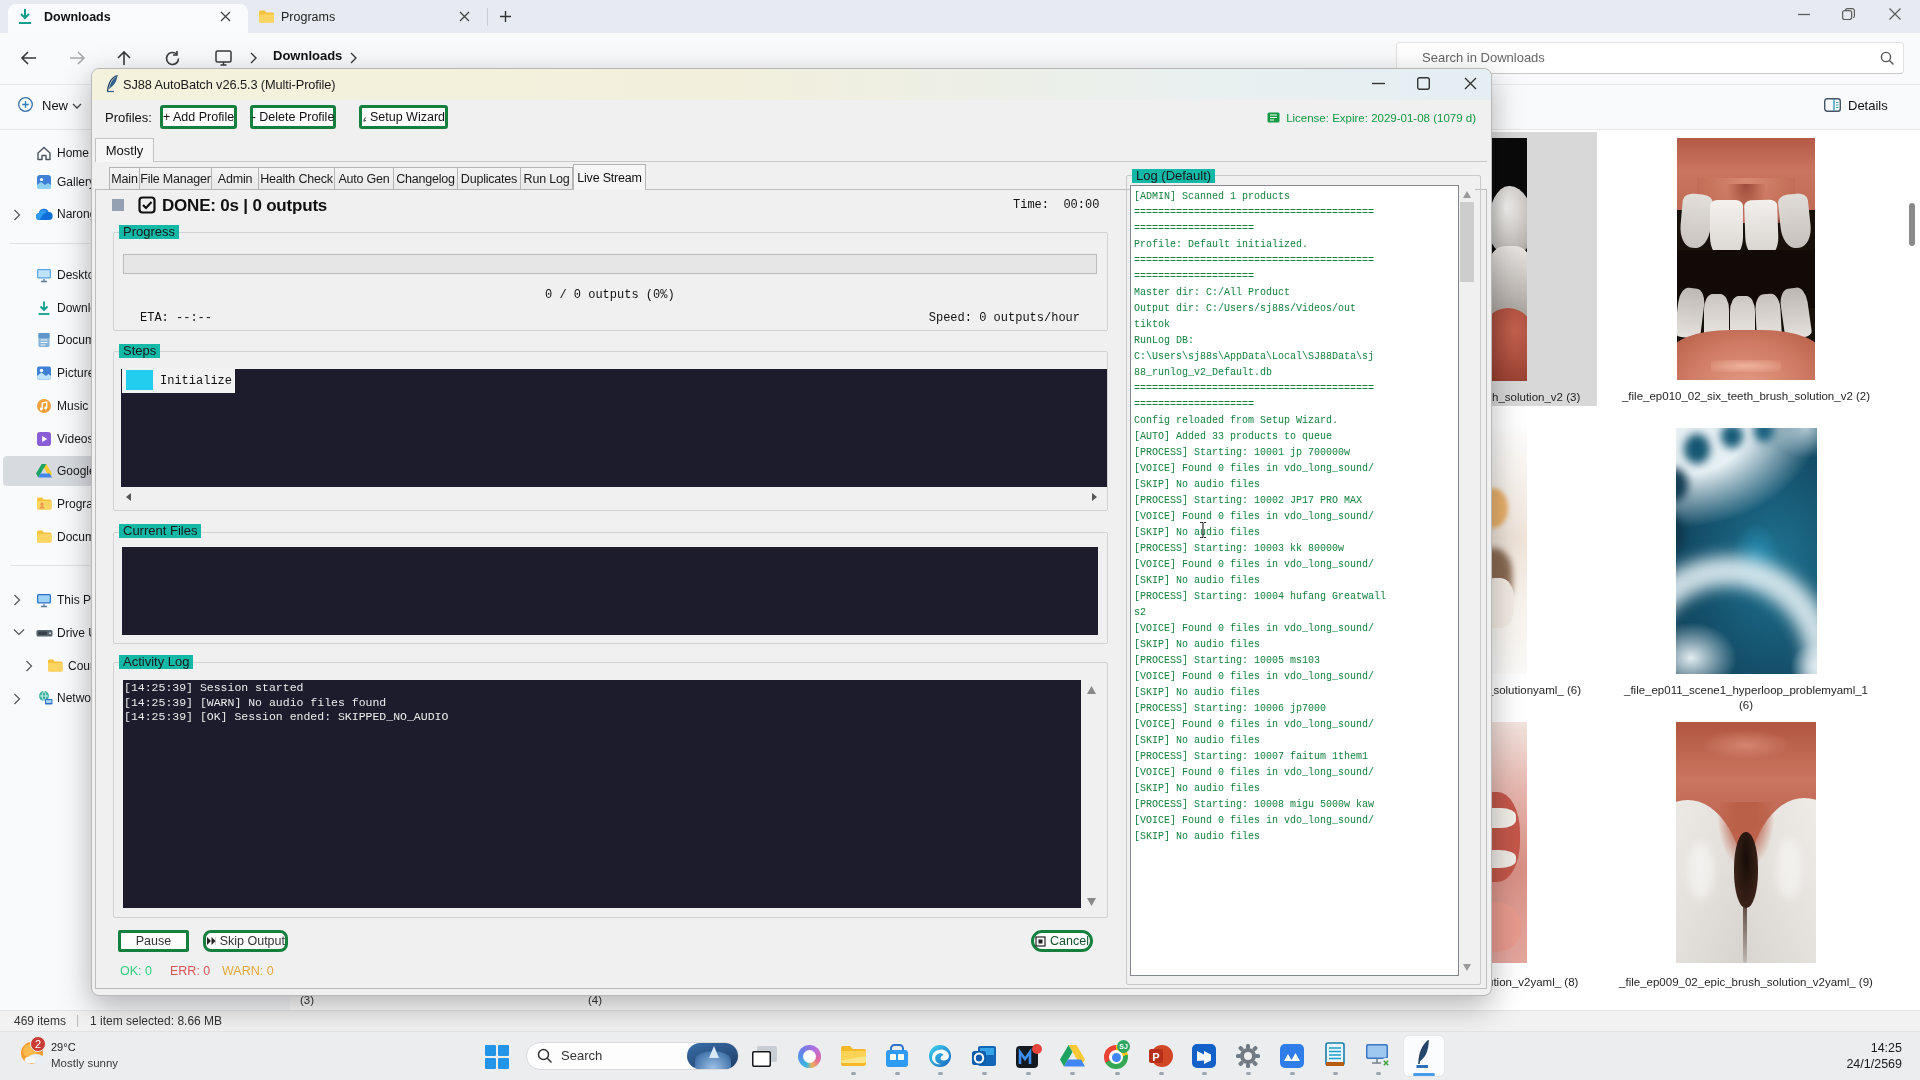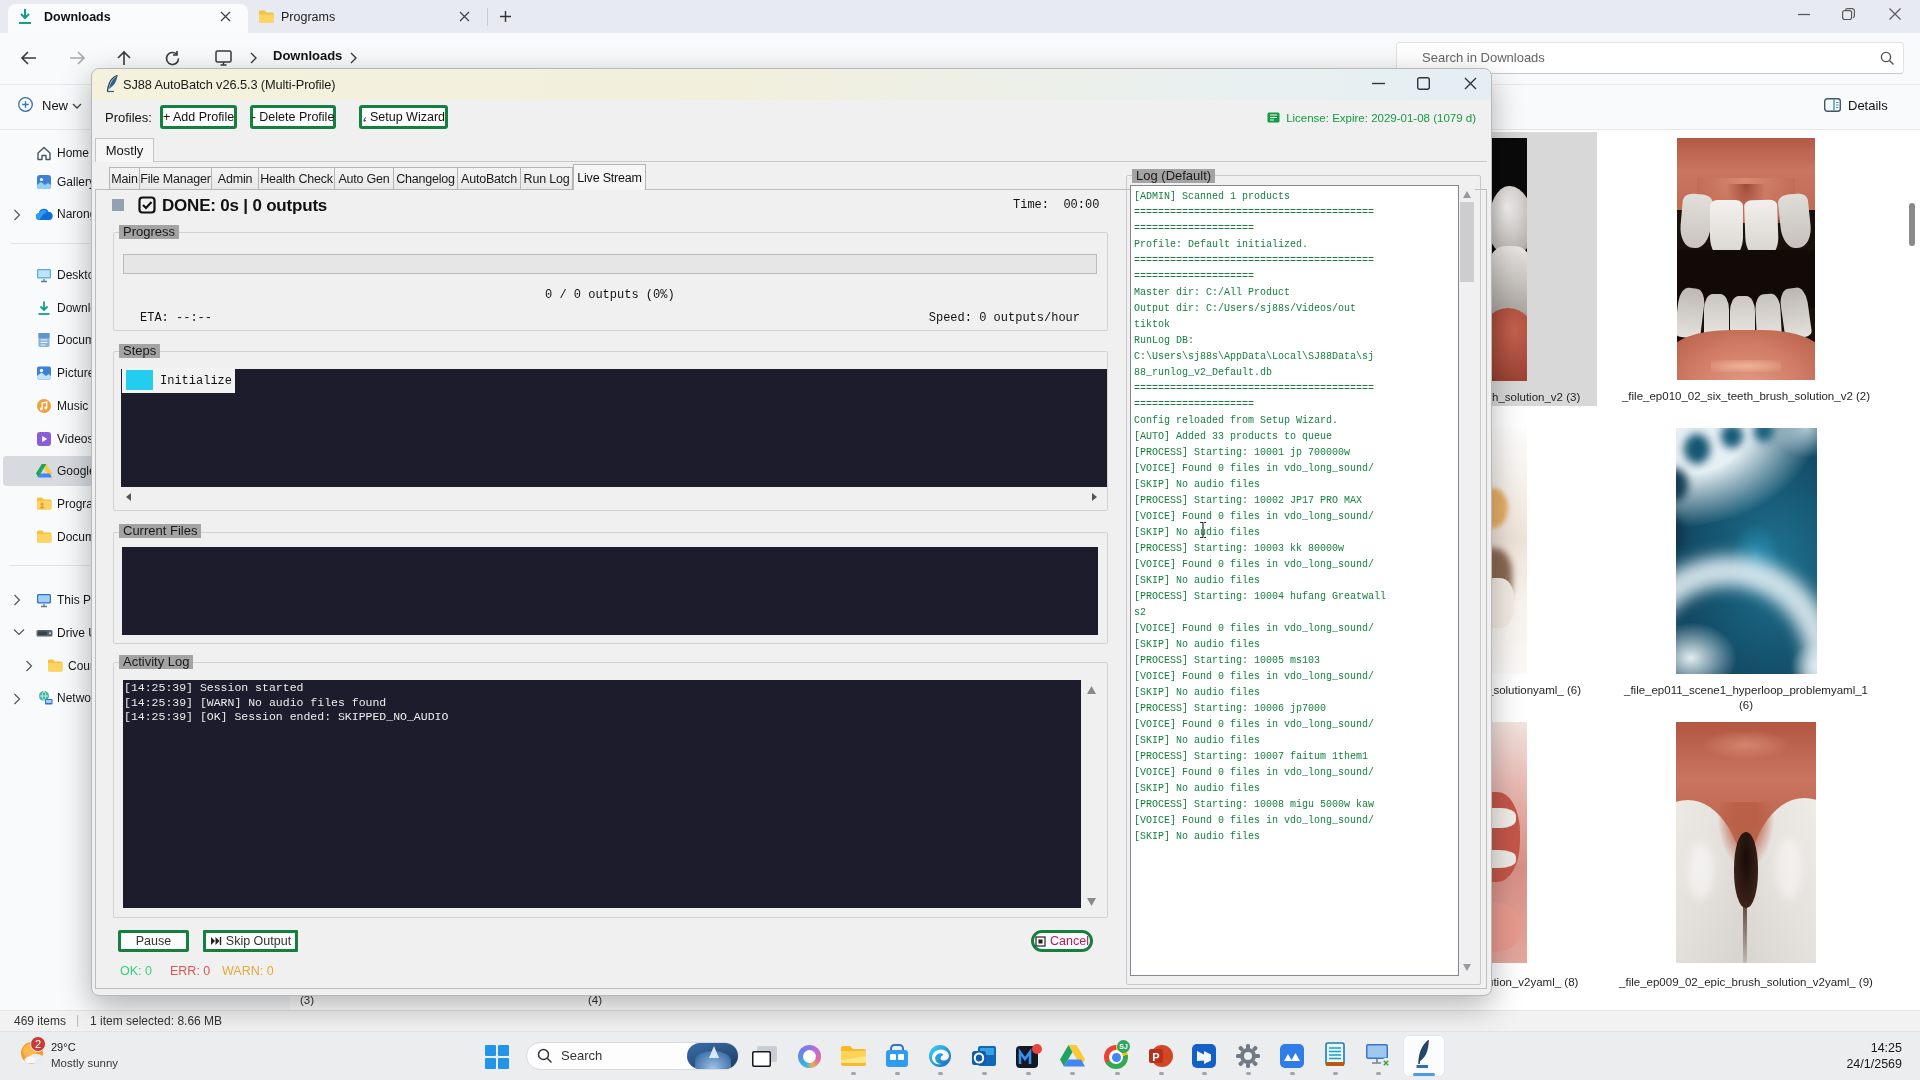--- a/index.html
+++ b/index.html
@@ -1,19 +1,19 @@
 <!DOCTYPE html>
 <html><head><meta charset="utf-8">
 <style>
 *{margin:0;padding:0;box-sizing:border-box}
 html,body{width:1920px;height:1080px;overflow:hidden;font-family:"Liberation Sans",sans-serif;background:#fff;position:relative}
 .abs{position:absolute}
 .mono{font-family:"Liberation Mono",monospace}
 .gb{position:absolute;border:1px solid #d2d2d2;border-radius:2px}
-.gbl{position:absolute;background:#a3a3a3;padding:0 4px;font-size:13px;color:#1a1a1a;line-height:14px}
+.gbl{position:absolute;background:#14b8a6;padding:0 4px;font-size:13px;color:#1a1a1a;line-height:14px}
 .btn{position:absolute;background:#fdfdfd;border:3px solid #15803d;border-radius:3px;font-size:12.5px;color:#111;display:flex;align-items:center;justify-content:center;white-space:nowrap}
 .dark{background:#1c1c2c}
 svg{display:block}
 </style></head>
 <body>
 
 <div class="abs" style="left:0;top:0;width:1920px;height:33px;background:#e7ebf1"></div>
 <div class="abs" style="left:0;top:33px;width:1920px;height:96px;background:#f8fafc"></div>
 
 <div class="abs" style="left:8px;top:4px;width:240px;height:29px;background:#fafbfd;border-radius:8px 8px 0 0"></div>
@@ -359,21 +359,21 @@
 <div class="abs" style="left:95px;top:161px;width:1392px;height:1px;background:#c9c9c9"></div>
 <div class="abs" style="left:95px;top:138px;width:59px;height:24px;background:#f6f6f6;border:1px solid #c3c3c3;border-bottom:none;font-size:13px;color:#111;display:flex;align-items:center;justify-content:center">Mostly</div>
 
 <div class="abs" style="left:95px;top:189px;width:1392px;height:800px;border:1px solid #bdbdbd;background:#f0f0f0"></div>
 <div class="ntab" style="left:109px;width:31px;border-left:1px solid #b5b5b5">Main</div>
 <div class="ntab" style="left:140px;width:72px">File Manager</div>
 <div class="ntab" style="left:212px;width:47px">Admin</div>
 <div class="ntab" style="left:259px;width:76px">Health Check</div>
 <div class="ntab" style="left:335px;width:59px">Auto Gen</div>
 <div class="ntab" style="left:394px;width:64px">Changelog</div>
-<div class="ntab" style="left:458px;width:63px">AutoBatch</div>
+<div class="ntab" style="left:458px;width:63px">Duplicates</div>
 <div class="ntab" style="left:521px;width:52px">Run Log</div>
 <div class="abs" style="left:573px;top:164px;width:73px;height:26px;background:#f6f6f6;border:1px solid #b5b5b5;border-bottom:none;font-size:12.5px;letter-spacing:-0.2px;white-space:nowrap;color:#111;display:flex;align-items:center;justify-content:center">Live Stream</div>
 </div>
 <div id="leftpane">
 
 <div class="abs" style="left:112px;top:199px;width:12px;height:12px;background:#93a1b3"></div>
 <svg class="abs" style="left:138px;top:196px" width="18" height="18">
       <rect x="1.5" y="1.5" width="15" height="15" rx="3" stroke="#111" stroke-width="2.2" fill="none"></rect>
       <path d="M5 9l3 3 5.5-6" stroke="#111" stroke-width="2.2" fill="none"></path>
     </svg>
@@ -411,25 +411,25 @@
 [14:25:39] [WARN] No audio files found
 [14:25:39] [OK] Session ended: SKIPPED_NO_AUDIO</div>
 <svg class="abs" style="left:1086px;top:685px" width="11" height="10">
       <path d="M5.5 1L10 9H1z" fill="#8a8a8a"></path>
     </svg>
 <svg class="abs" style="left:1086px;top:897px" width="11" height="10">
       <path d="M5.5 9L1 1h9z" fill="#8a8a8a"></path>
     </svg>
 
 <div class="btn" style="left:118px;top:930px;width:71px;height:22px;border-radius:2px;color:#333">Pause</div>
-<div class="btn" style="left:203px;top:930px;width:95px;height:22px;border-radius:1px;color:#333"><svg width="12" height="10" style="margin-right:4px">
+<div class="btn" style="left:203px;top:930px;width:85px;height:22px;border-radius:8px;color:#333"><svg width="12" height="10" style="margin-right:4px">
         <path d="M1 1l4 4-4 4zM5.5 1l4 4-4 4z" fill="#222"></path>
         <path d="M10.5 1v8" stroke="#222" stroke-width="1.4"></path>
       </svg>Skip Output</div>
-<div class="btn" style="left:1031px;top:930px;width:62px;height:22px;border-radius:11px;color:#be185d"><svg width="11" height="11" style="margin-right:4px">
+<div class="btn" style="left:1031px;top:930px;width:62px;height:22px;border-radius:11px;color:#14532d"><svg width="11" height="11" style="margin-right:4px">
         <rect x="1" y="1" width="9" height="9" stroke="#222" stroke-width="1.2" fill="none"></rect>
         <rect x="3.5" y="3.5" width="4" height="4" fill="#222"></rect>
       </svg>Cancel</div>
 <div class="abs" style="left:120px;top:964px;font-size:12.5px;color:#35cf7d">OK: 0</div>
 <div class="abs" style="left:170px;top:964px;font-size:12.5px;color:#d95557">ERR: 0</div>
 <div class="abs" style="left:222px;top:964px;font-size:12.5px;color:#e2a93b">WARN: 0</div>
 </div>
 <div id="logpane">
 <div class="gb" style="left:1126px;top:175px;width:355px;height:810px;border-color:#c9c9c9"></div>
 <div class="gbl" style="left:1132px;top:169px">Log (Default)</div>

